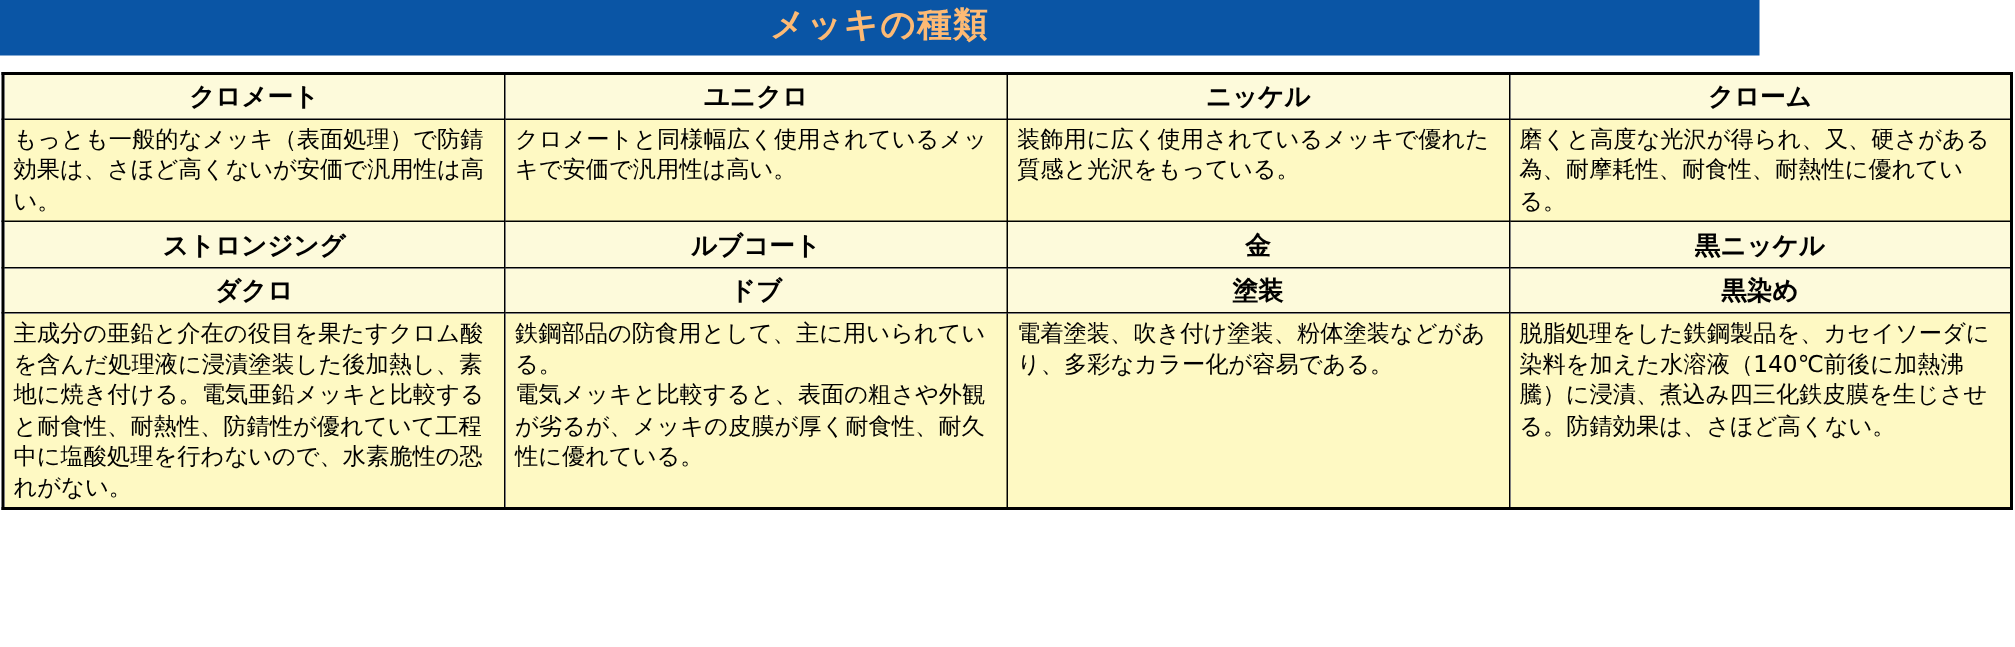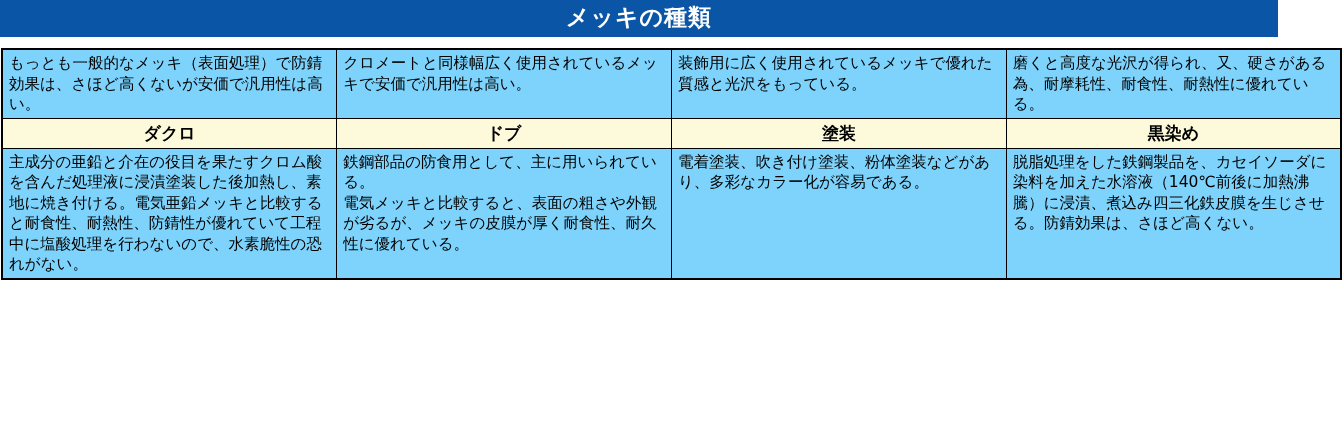--- a/index.html
+++ b/index.html
@@ -9,24 +9,24 @@
     font-family: "DejaVu Sans", "Liberation Sans", sans-serif;
   }
   .page {
     width: 1343px;
     height: 431px;
     background: #ffffff;
     box-sizing: border-box;
     overflow: hidden;
   }
   .title-bar {
-    width: 1278px;
+    width: 1173px;
     height: 37px;
     background: #0a55a5;
-    color: #ffffff;
+    color: #fdba74;
     display: flex;
     align-items: center;
     justify-content: center;
     box-sizing: border-box;
   }
   .title-bar .title-text {
     font-size: 23px;
     font-weight: bold;
     letter-spacing: 1px;
     line-height: 1;
@@ -57,21 +57,21 @@
     color: #000000;
     padding: 2px 4px;
   }
   tr.hrow { height: 30px; }
   tr.drow1 { height: 61px; }
   tr.hrow2 { height: 31px; }
   tr.drow2 { height: 98px; }
   tr.hrow3 { height: 30px; padding-left: 47px; }
   tr.drow3 { height: 121px; }
   td.body {
-    background: #7dd3fc;
+    background: #fef9c3;
     vertical-align: top;
     font-size: 15.5px;
     line-height: 20.5px;
     color: #000000;
     padding: 3px 5px 3px 6px;
     white-space: pre-line;
     text-align: left;
   }
 </style>
 </head>
@@ -80,25 +80,37 @@
 <div class="page">
 
   <div class="title-bar">
     <span class="title-text">メッキの種類</span>
   </div>
 
   <div class="gap"></div>
 
   <table class="plating">
     <tbody>
+      <tr class="hrow">
+        <td class="head">クロメート</td>
+        <td class="head">ユニクロ</td>
+        <td class="head">ニッケル</td>
+        <td class="head">クローム</td>
+      </tr>
       <tr class="drow1">
         <td class="body">もっとも一般的なメッキ（表面処理）で防錆効果は、さほど高くないが安価で汎用性は高い。</td>
         <td class="body">クロメートと同様幅広く使用されているメッキで安価で汎用性は高い。</td>
         <td class="body">装飾用に広く使用されているメッキで優れた質感と光沢をもっている。</td>
         <td class="body">磨くと高度な光沢が得られ、又、硬さがある為、耐摩耗性、耐食性、耐熱性に優れている。</td>
+      </tr>
+      <tr class="hrow hrow2">
+        <td class="head">ストロンジング</td>
+        <td class="head">ルブコート</td>
+        <td class="head">金</td>
+        <td class="head">黒ニッケル</td>
       </tr>
       <tr class="hrow hrow3">
         <td class="head">ダクロ</td>
         <td class="head">ドブ</td>
         <td class="head">塗装</td>
         <td class="head">黒染め</td>
       </tr>
       <tr class="drow3">
         <td class="body">主成分の亜鉛と介在の役目を果たすクロム酸を含んだ処理液に浸漬塗装した後加熱し、素地に焼き付ける。電気亜鉛メッキと比較すると耐食性、耐熱性、防錆性が優れていて工程中に塩酸処理を行わないので、水素脆性の恐れがない。</td>
         <td class="body">鉄鋼部品の防食用として、主に用いられている。

